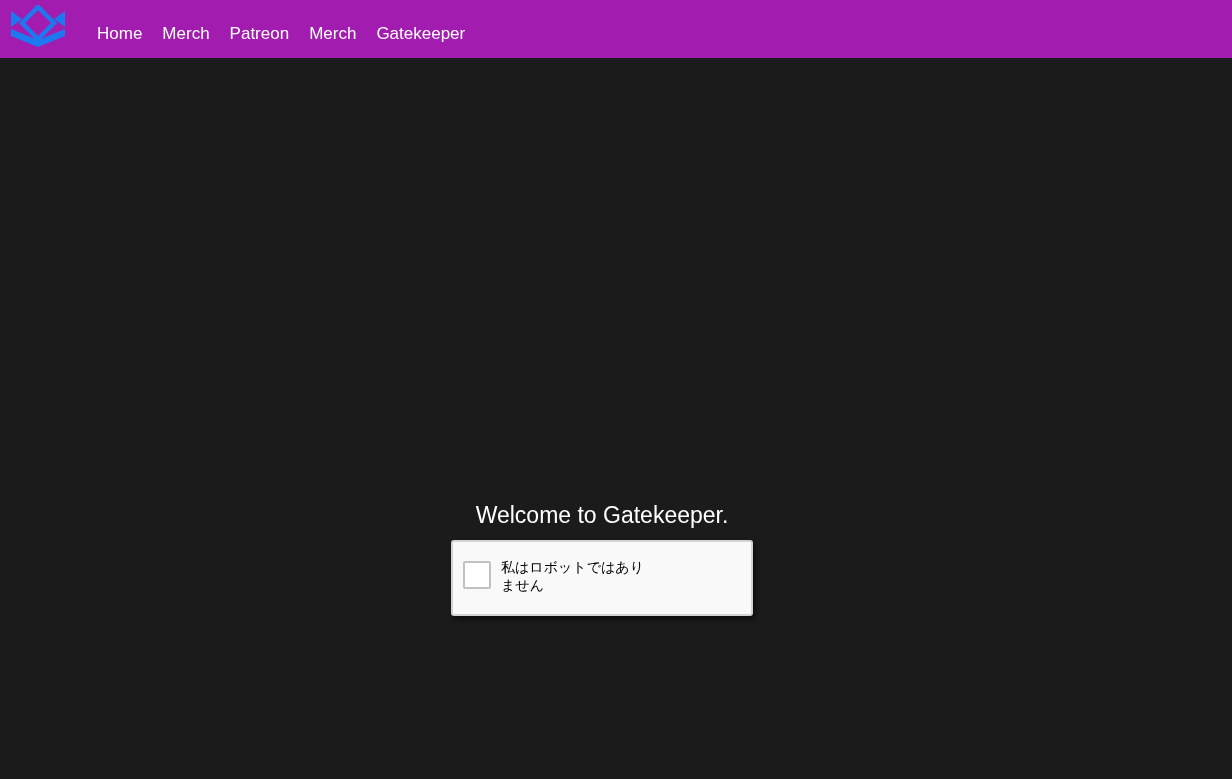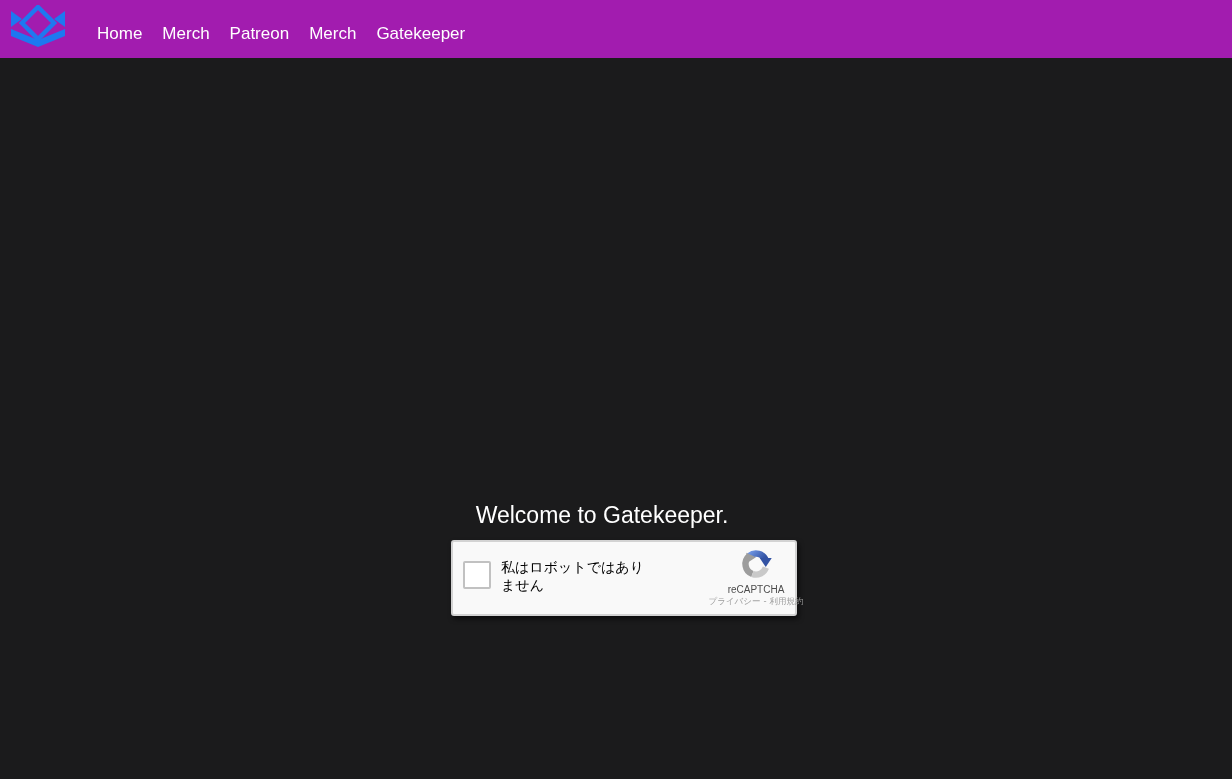--- a/index.html
+++ b/index.html
@@ -49,21 +49,21 @@
     line-height:31px;
     color:#ffffff;
     text-align:center;
     margin-bottom:9px;
     white-space:nowrap;
   }
 
   
   .recaptcha {
     position:relative;
-    width:346px;
+    width:302px;
     height:76px;
     background:#f9f9f9;
     border:2px solid #d3d3d3;
     border-radius:3px;
     box-shadow:2px 3px 5px 0 rgba(0,0,0,0.55);
   }
   .rc-checkbox {
     position:absolute;
     left:10px; top:19px;
     width:28px; height:28px;
@@ -133,39 +133,15 @@
 </header>
 
 <main>
   <div class="hero">
     <h1>Welcome to Gatekeeper.</h1>
 
     <div class="recaptcha">
       <div class="rc-checkbox"></div>
       <div class="rc-label">私はロボットではありません</div>
 
-      <div class="rc-brand">
-        <svg viewBox="0 0 48 48">
-          <defs>
-            <linearGradient id="rcblue" x1="0" y1="0" x2="1" y2="0.4">
-              <stop offset="0" stop-color="#6d93e0"></stop>
-              <stop offset="1" stop-color="#3353a4"></stop>
-            </linearGradient>
-          </defs>
-
-          <path d="M15,13.3 A14,14 0 0 0 19.2,37.2" fill="none" stroke="#9d9d9d" stroke-width="8.5"></path>
-
-          <path d="M19.2,37.2 A14,14 0 0 0 37.2,28.8" fill="none" stroke="#c9c9c9" stroke-width="8.5"></path>
-
-          <path d="M15,13.3 A14,14 0 0 1 37.2,19.2" fill="none" stroke="url(#rcblue)" stroke-width="8.5"></path>
-
-          <polygon points="29,16 45,16 37,28" fill="#3353a4"></polygon>
-
-          <polygon points="11,9 24,15 13,22" fill="#9d9d9d"></polygon>
-        </svg>
-        <div class="rc-brand-name">reCAPTCHA</div>
-        <div class="rc-links">
-          <a>プライバシー</a><span class="sep">-</span><a>利用規約</a>
-        </div>
-      </div>
     </div>
   </div>
 </main>
 
 </body></html>

